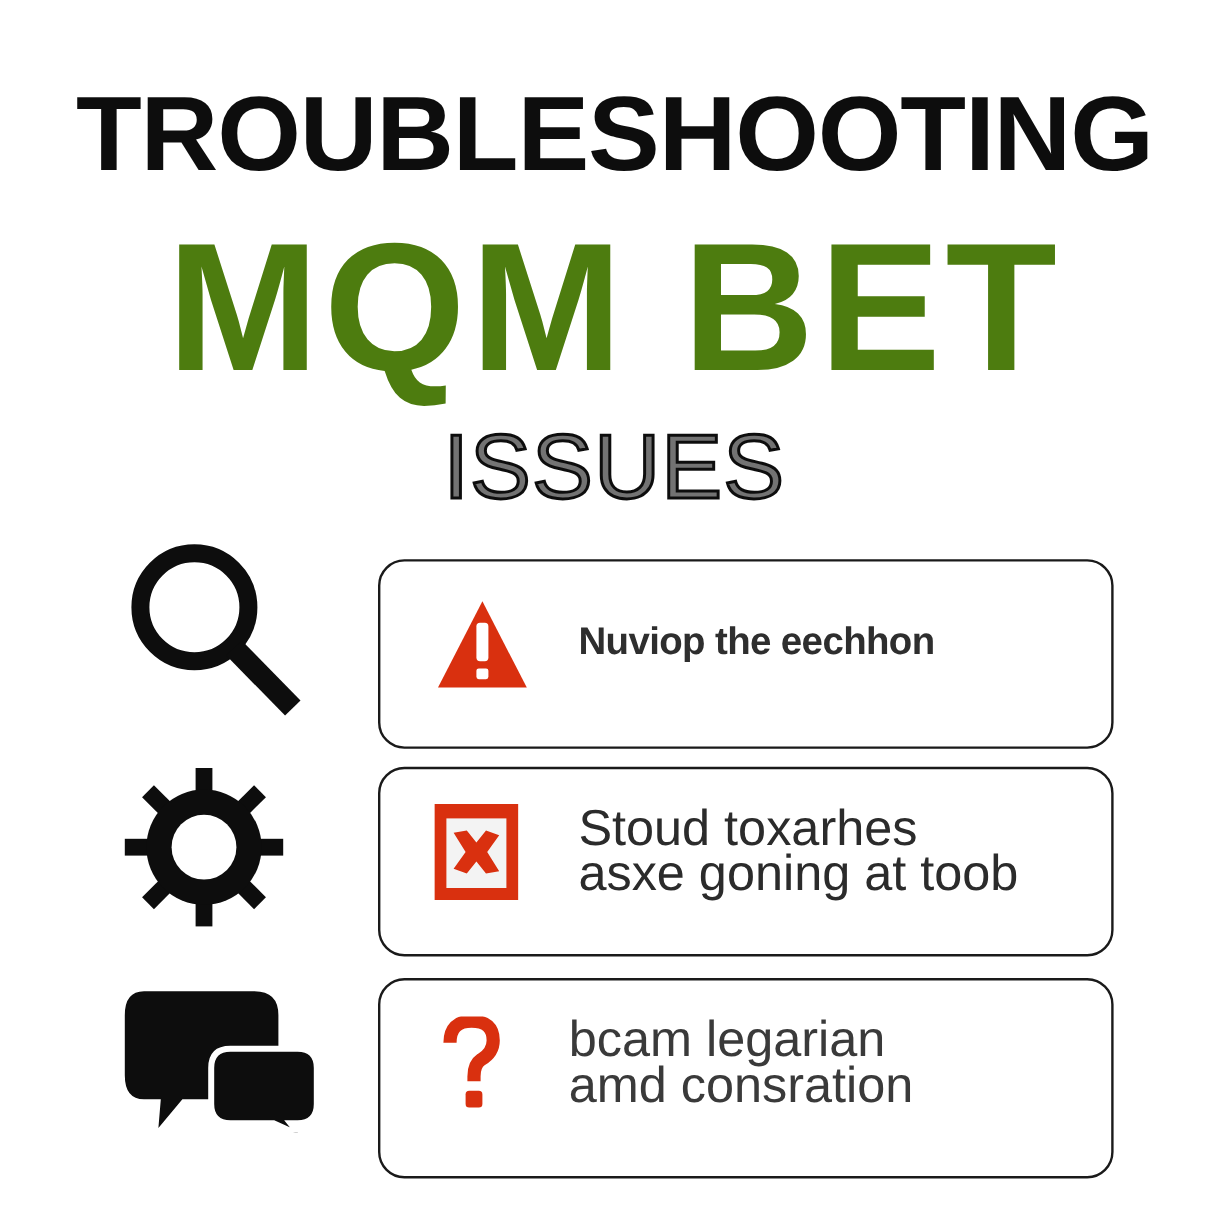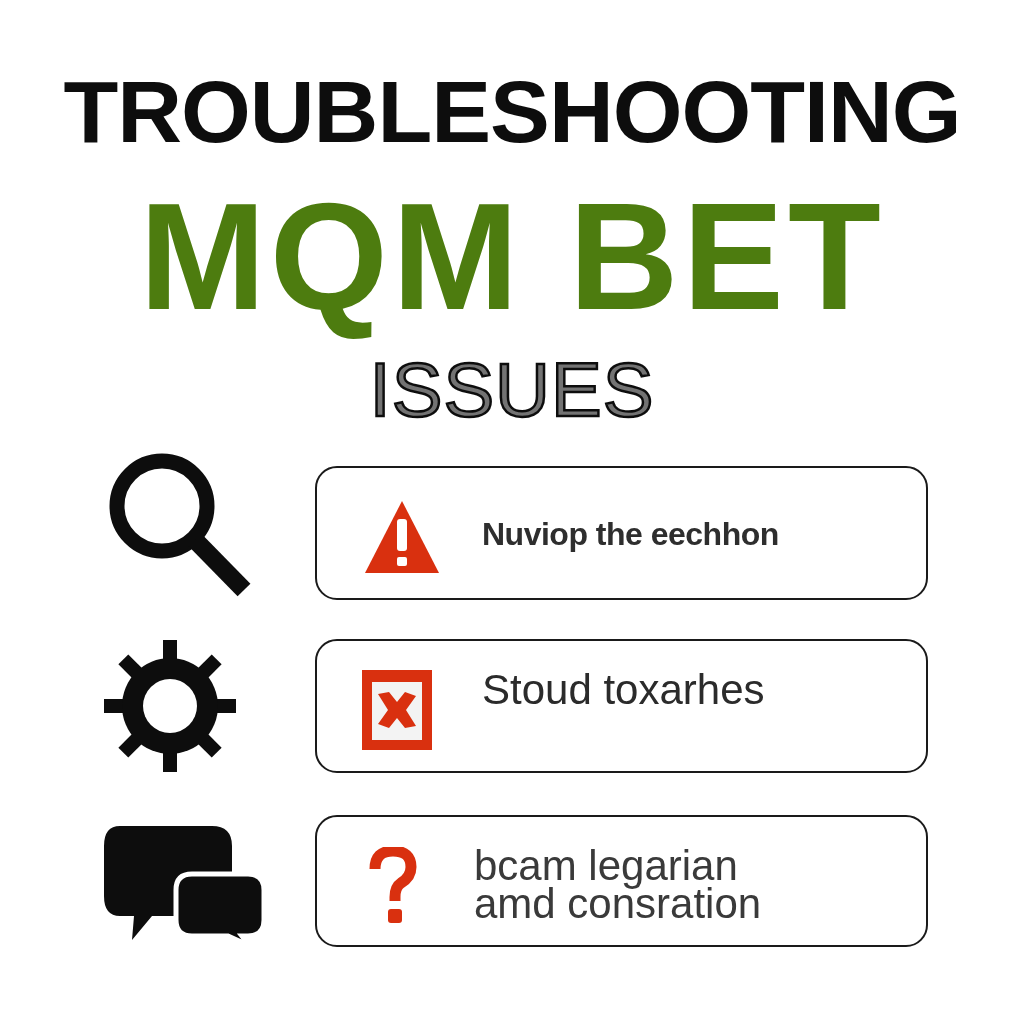--- a/index.html
+++ b/index.html
@@ -52,29 +52,29 @@
       display: block;
     }
     #icon-search { left: 100px; top: 446px; width: 160px; height: 160px; }
     #icon-gear   { left: 96px;  top: 632px; width: 148px; height: 148px; }
     #icon-chat   { left: 100px; top: 822px; width: 168px; height: 122px; }
 
     .card {
       position: absolute;
       left: 315px;
       width: 613px;
-      height: 134px;
+      height: 158px;
       border: 2px solid #1a1a1a;
       border-radius: 22px;
       background: #ffffff;
       box-sizing: border-box;
     }
     #card-1 { top: 466px; }
     #card-2 { top: 639px; }
-    #card-3 { top: 815px; height: 132px; }
+    #card-3 { top: 815px; height: 167px; }
 
     .card-icon {
       position: absolute;
       display: block;
     }
     .card-text {
       position: absolute;
       left: 165px;
       color: #2b2b2b;
       font-family: "Liberation Sans", sans-serif;
@@ -135,20 +135,21 @@
 </div>
 
 <div id="card-2" class="card">
   <svg class="card-icon" viewBox="0 0 70 80">
     <rect x="0" y="0" width="70" height="80" fill="#d9300f"></rect>
     <rect x="10" y="12" width="50" height="58" fill="#f3f3f3"></rect>
     <path d="M16 24 L27 22 L35 32 L43 22 L54 26 L44 40 L54 56 L43 58 L35 48 L27 58 L16 54 L26 40 Z" fill="#d9300f"></path>
   </svg>
   <div class="card-text">
     <div>Stoud toxarhes</div>
+    <div>asxe goning at toob</div>
   </div>
 </div>
 
 <div id="card-3" class="card">
   <svg class="card-icon" viewBox="0 0 48 78">
     <path d="M6 22 Q6 4 24 4 Q42 4 42 20 Q42 30 32 36 Q26 40 26 50 L26 54" fill="none" stroke="#d9300f" stroke-width="11" stroke-linecap="butt"></path>
     <rect x="19" y="62" width="14" height="14" rx="3" fill="#d9300f"></rect>
   </svg>
   <div class="card-text">
     <div>bcam legarian</div>

